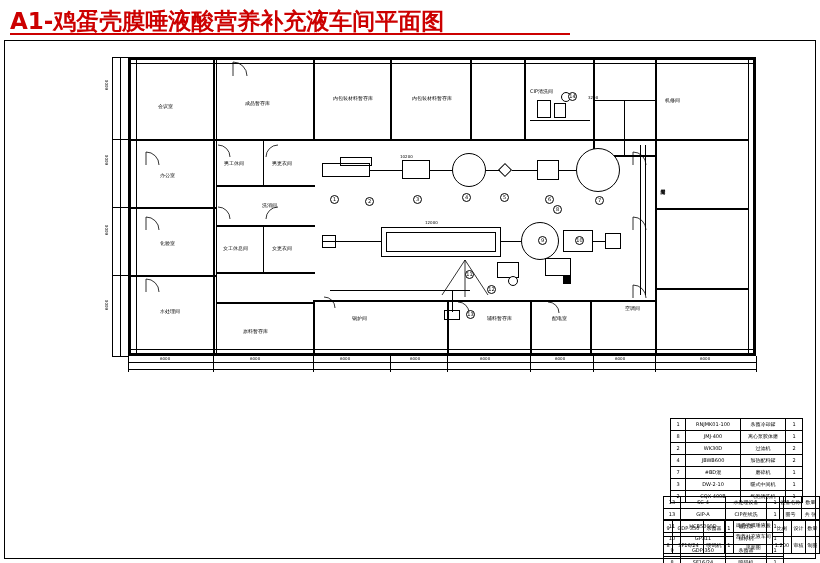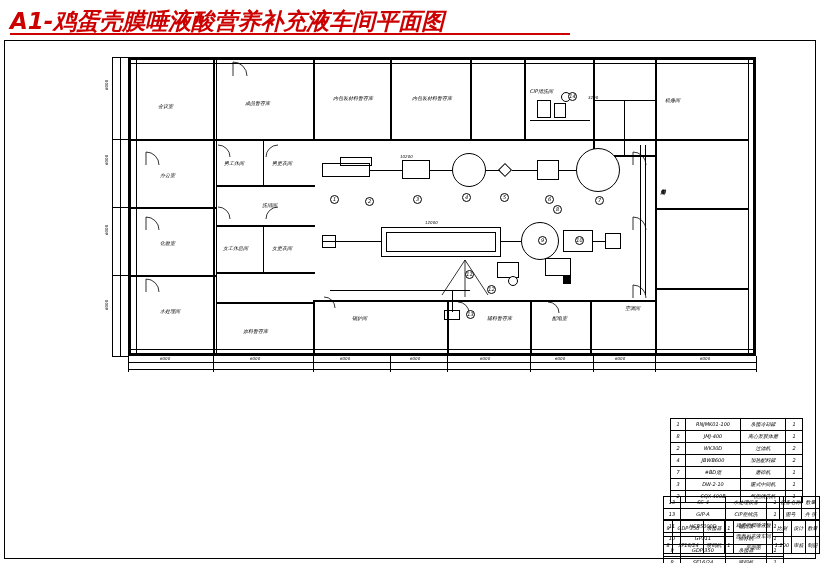--- a/index.html
+++ b/index.html
@@ -1,21 +1,21 @@
 <!DOCTYPE html>
 <html><head>
 <meta charset="utf-8">
 <style>
   html,body{margin:0;padding:0;}
   body{
     width:820px;height:563px;background:#ffffff;
     font-family:"Liberation Sans","DejaVu Sans",sans-serif;
     overflow:hidden;position:relative;
   }
-  #root{position:absolute;left:0;top:0;width:820px;height:563px;font-style:italic;}
+  #root{position:absolute;left:0;top:0;width:820px;height:563px;}
 
   
   .title{
     position:absolute;left:10px;top:6px;
     font-size:23px;font-weight:bold;color:#cc0000;
     letter-spacing:0px;white-space:nowrap;
     font-family:"DejaVu Sans",sans-serif;
   }
   .title-underline{
     position:absolute;left:10px;top:33px;width:560px;height:2px;background:#cc0000;

